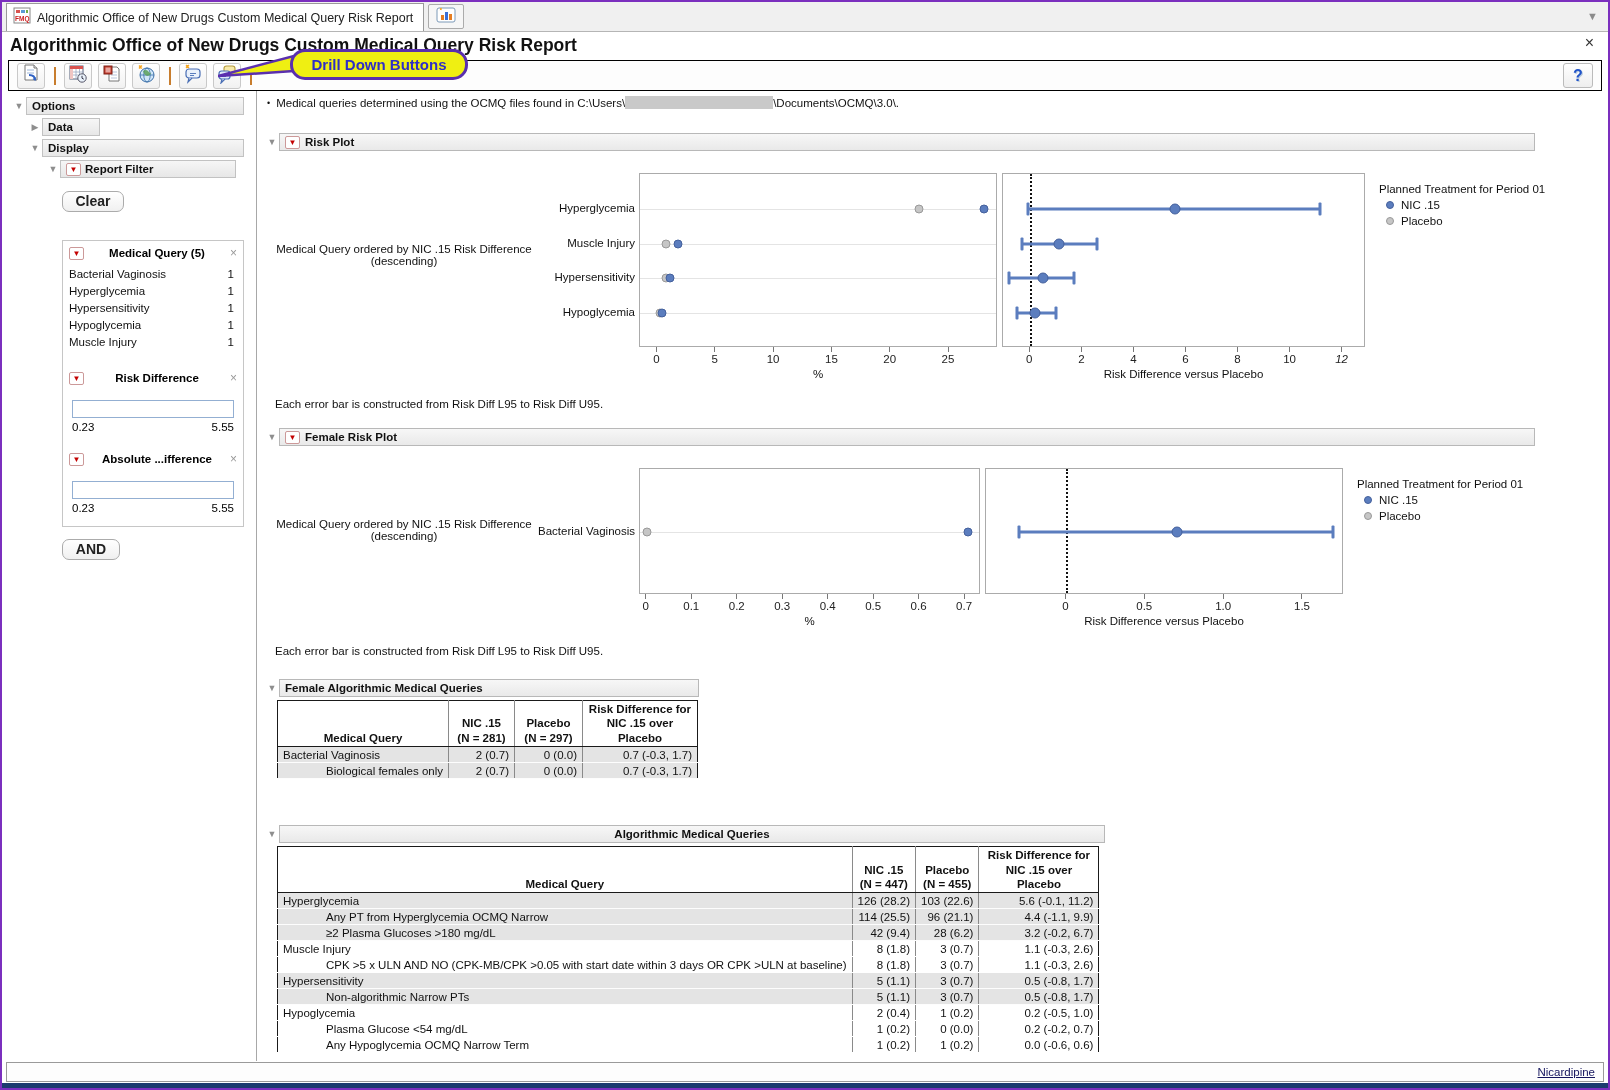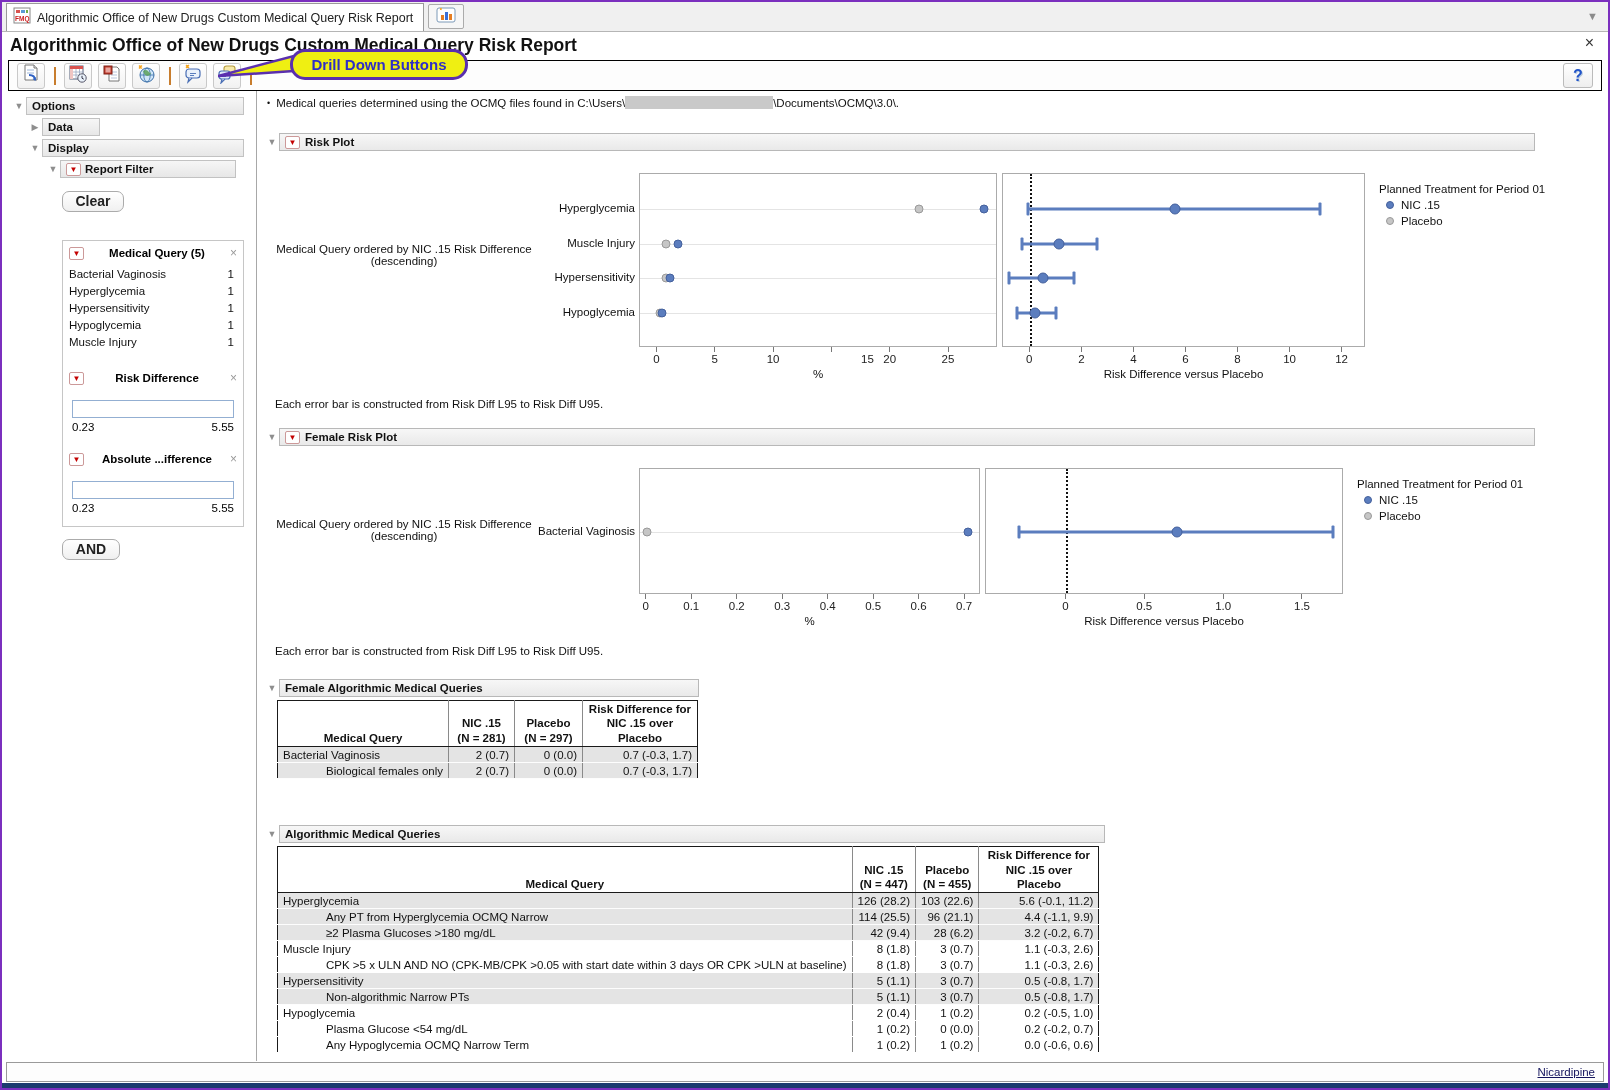--- a/index.html
+++ b/index.html
@@ -45,21 +45,21 @@
   .mq-row { display:flex; height:17px; align-items:center; padding:0 9px 0 6px; font-size:11.5px; color:#111; }
   .mq-row .nm { flex:1; }
   .slider { margin:10px 9px 3px 9px; height:18px; border:1px solid #93afd2; background:#fff; }
   .range-lab { display:flex; justify-content:space-between; margin:0 9px; font-size:11.5px; }
 
   
   .note-line { font-size:11.5px; color:#111; margin:3px 0 0 4px; }
   .redact { display:inline-block; width:148px; height:13px; background:#c9c9c9; vertical-align:-2px; }
   .sec { display:flex; align-items:center; margin-left:2px; }
   .sec-bar { background:linear-gradient(#f7f7f7,#e9e9e9); border:1px solid #b8b8b8; height:18px; display:flex; align-items:center; gap:5px; padding:0 5px; font-weight:bold; font-size:11.5px; color:#111; }
-  .w-full { width:1256px; } .w-ft { width:420px; } .w-alg { width:826px; }
+  .w-full { width:1256px; } .w-ft { width:420px; } .w-alg { width:826px;justify-content:center; }
   .m-risk { margin-top:24px; } .m-fem { margin-top:18px; } .m-ftab { margin-top:22px; } .m-alg { margin-top:46px; }
 
   
   .plot { display:flex; margin-left:10px; margin-top:22px; }
   .ylab { width:262px; font-size:11.5px; text-align:center; display:flex; flex-direction:column; justify-content:center; padding-bottom:48px; color:#111; }
   .cats { position:relative; width:104px; font-size:11.5px; flex:none; }
   .cat-lab { position:absolute; right:4px; transform:translateY(-50%); white-space:nowrap; color:#111; }
   .pcol { display:flex; flex-direction:column; flex:none; }
   .panel { position:relative; border:1px solid #ababab; background:#fff; }
   .risk .panel { height:174px; } .risk .pL { width:358px; } .risk .pR { width:363px; }
@@ -323,21 +323,21 @@
               <div class="dot" style="width: 9px; height: 9px; left: 6.18893%; top: 139.2px; background: rgb(91, 125, 190); border: 1px solid rgb(68, 96, 156);"></div>
             </div>
             <div class="axis" style="width: 358px;">
               <div class="tickm" style="left: calc(4.88599% - 0.5px);"></div>
               <div class="tlab" style="left: 4.88599%;">0</div>
               <div class="tickm" style="left: calc(21.1726% - 0.5px);"></div>
               <div class="tlab" style="left: 21.1726%;">5</div>
               <div class="tickm" style="left: calc(37.4593% - 0.5px);"></div>
               <div class="tlab" style="left: 37.4593%;">10</div>
               <div class="tickm" style="left: calc(53.7459% - 0.5px);"></div>
-              <div class="tlab" style="left: 53.7459%; margin-left: 36px;">15</div>
+              <div class="tlab" style="left: 53.7459%;">15</div>
               <div class="tickm" style="left: calc(70.0326% - 0.5px);"></div>
               <div class="tlab" style="left: 70.0326%;">20</div>
               <div class="tickm" style="left: calc(86.3192% - 0.5px);"></div>
               <div class="tlab" style="left: 86.3192%;">25</div>
             </div>
             <div class="xlabel">%</div>
           </div>
           <div class="pgap"></div>
           <div class="pcol">
             <div class="panel pR">
@@ -366,21 +366,21 @@
               <div class="tlab" style="left: 21.8638%;">2</div>
               <div class="tickm" style="left: calc(36.2007% - 0.5px);"></div>
               <div class="tlab" style="left: 36.2007%;">4</div>
               <div class="tickm" style="left: calc(50.5376% - 0.5px);"></div>
               <div class="tlab" style="left: 50.5376%;">6</div>
               <div class="tickm" style="left: calc(64.8746% - 0.5px);"></div>
               <div class="tlab" style="left: 64.8746%;">8</div>
               <div class="tickm" style="left: calc(79.2115% - 0.5px);"></div>
               <div class="tlab" style="left: 79.2115%;">10</div>
               <div class="tickm" style="left: calc(93.5484% - 0.5px);"></div>
-              <div class="tlab" style="left: 93.5484%;">12</div>
+              <div class="tlab" style="left: 93.5484%; font-style: italic;">12</div>
             </div>
             <div class="xlabel">Risk Difference versus Placebo</div>
           </div>
           <div class="legend">
             <div class="leg-title">Planned Treatment for Period 01</div>
             <div class="leg-item">
               <span class="leg-dot" style="background: rgb(91, 125, 190); border: 1px solid rgb(68, 96, 156);"></span>
               <span>NIC .15</span>
             </div>
             <div class="leg-item">

